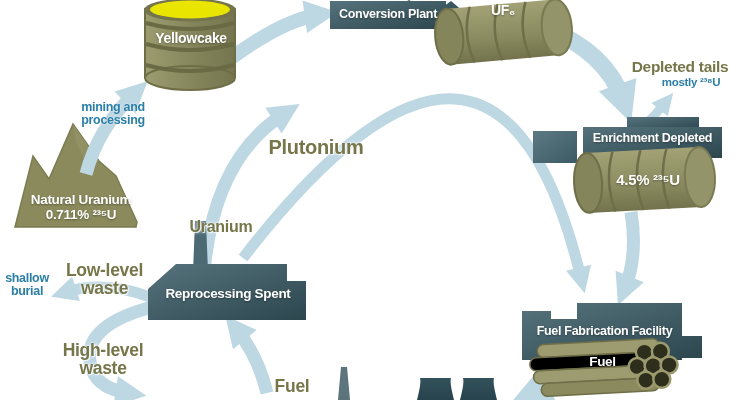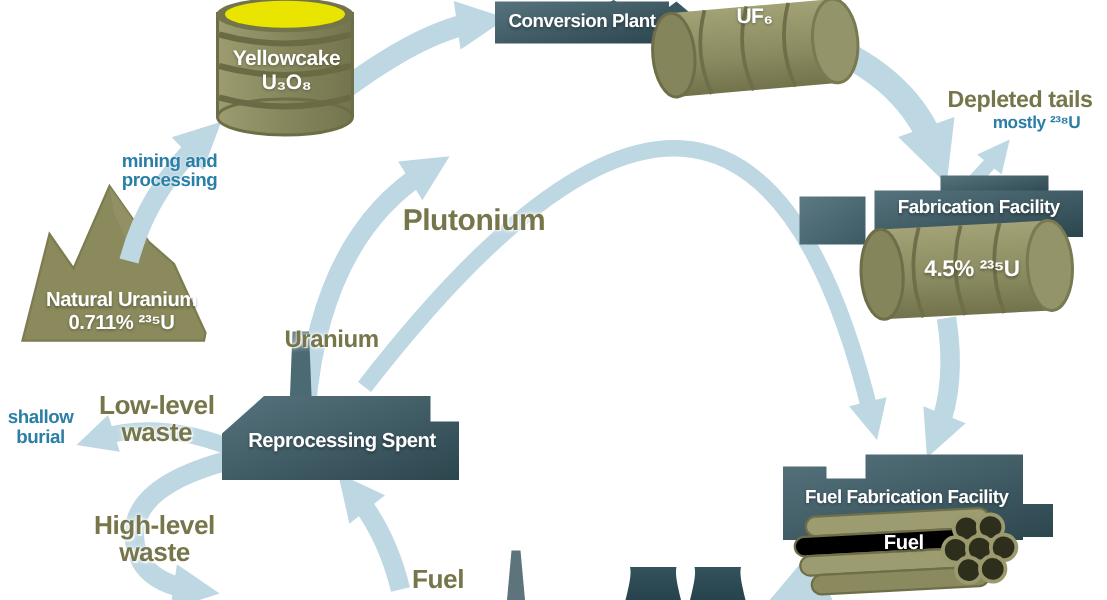--- a/index.html
+++ b/index.html
@@ -133,39 +133,38 @@
     </g>
 
     <g>
       <polygon points="338,400 341,367 347,367 350,400" fill="#5d747c"></polygon>
       <path d="M417,400 C420,388 421,382 420,378 L451,378 C450,382 451,388 454,400 Z" fill="url(#gTower)"></path>
       <path d="M460,400 C463,388 464,382 463,378 L494,378 C493,382 494,388 497,400 Z" fill="url(#gTower)"></path>
     </g>
   </svg>
 
   <div class="lbl white" style="left:145px;top:31px;width:92px;font-size:14px;">Yellowcake</div>
-  <div class="lbl white" style="left:145px;top:47px;width:92px;font-size:14px;">U₃O₈</div>
 
   <div class="lbl blue" style="left:63px;top:101px;width:100px;font-size:12.5px;">mining and
 processing</div>
 
   <div class="lbl white" style="left:22px;top:193px;width:118px;font-size:13.5px;">Natural Uranium</div>
   <div class="lbl white" style="left:22px;top:208px;width:118px;font-size:13.5px;">0.711% ²³⁵U</div>
 
   <div class="lbl olive" style="left:181px;top:172px;width:80px;font-size:16px;margin-top:47px;">Uranium</div>
   <div class="lbl olive" style="left:266px;top:137px;width:100px;font-size:20px;">Plutonium</div>
 
   <div class="lbl white" style="left:331px;top:8px;width:114px;font-size:12.5px;">Conversion Plant</div>
 
   <div class="lbl white" style="left:468px;top:3px;width:70px;font-size:14px;">UF₆</div>
 
   <div class="lbl olive" style="left:622px;top:59px;width:116px;font-size:15.5px;">Depleted tails</div>
   <div class="lbl blue" style="left:648px;top:77px;width:86px;font-size:11.5px;">mostly ²³⁸U</div>
 
-  <div class="lbl white" style="left:585px;top:132px;width:135px;font-size:12.5px;">Fabrication Facility</div>
+  <div class="lbl white" style="left:585px;top:132px;width:135px;font-size:12.5px;">Enrichment Depleted</div>
   <div class="lbl white" style="left:592px;top:172px;width:112px;font-size:15px;">4.5% ²³⁵U</div>
 
   <div class="lbl olive" style="left:52px;top:261px;width:105px;font-size:17.5px;">Low-level
 waste</div>
   <div class="lbl blue" style="left:0px;top:272px;width:54px;font-size:12.5px;">shallow
 burial</div>
 
   <div class="lbl white" style="left:152px;top:287px;width:152px;font-size:13.5px;">Reprocessing Spent</div>
 
   <div class="lbl olive" style="left:48px;top:341px;width:110px;font-size:17.5px;">High-level

